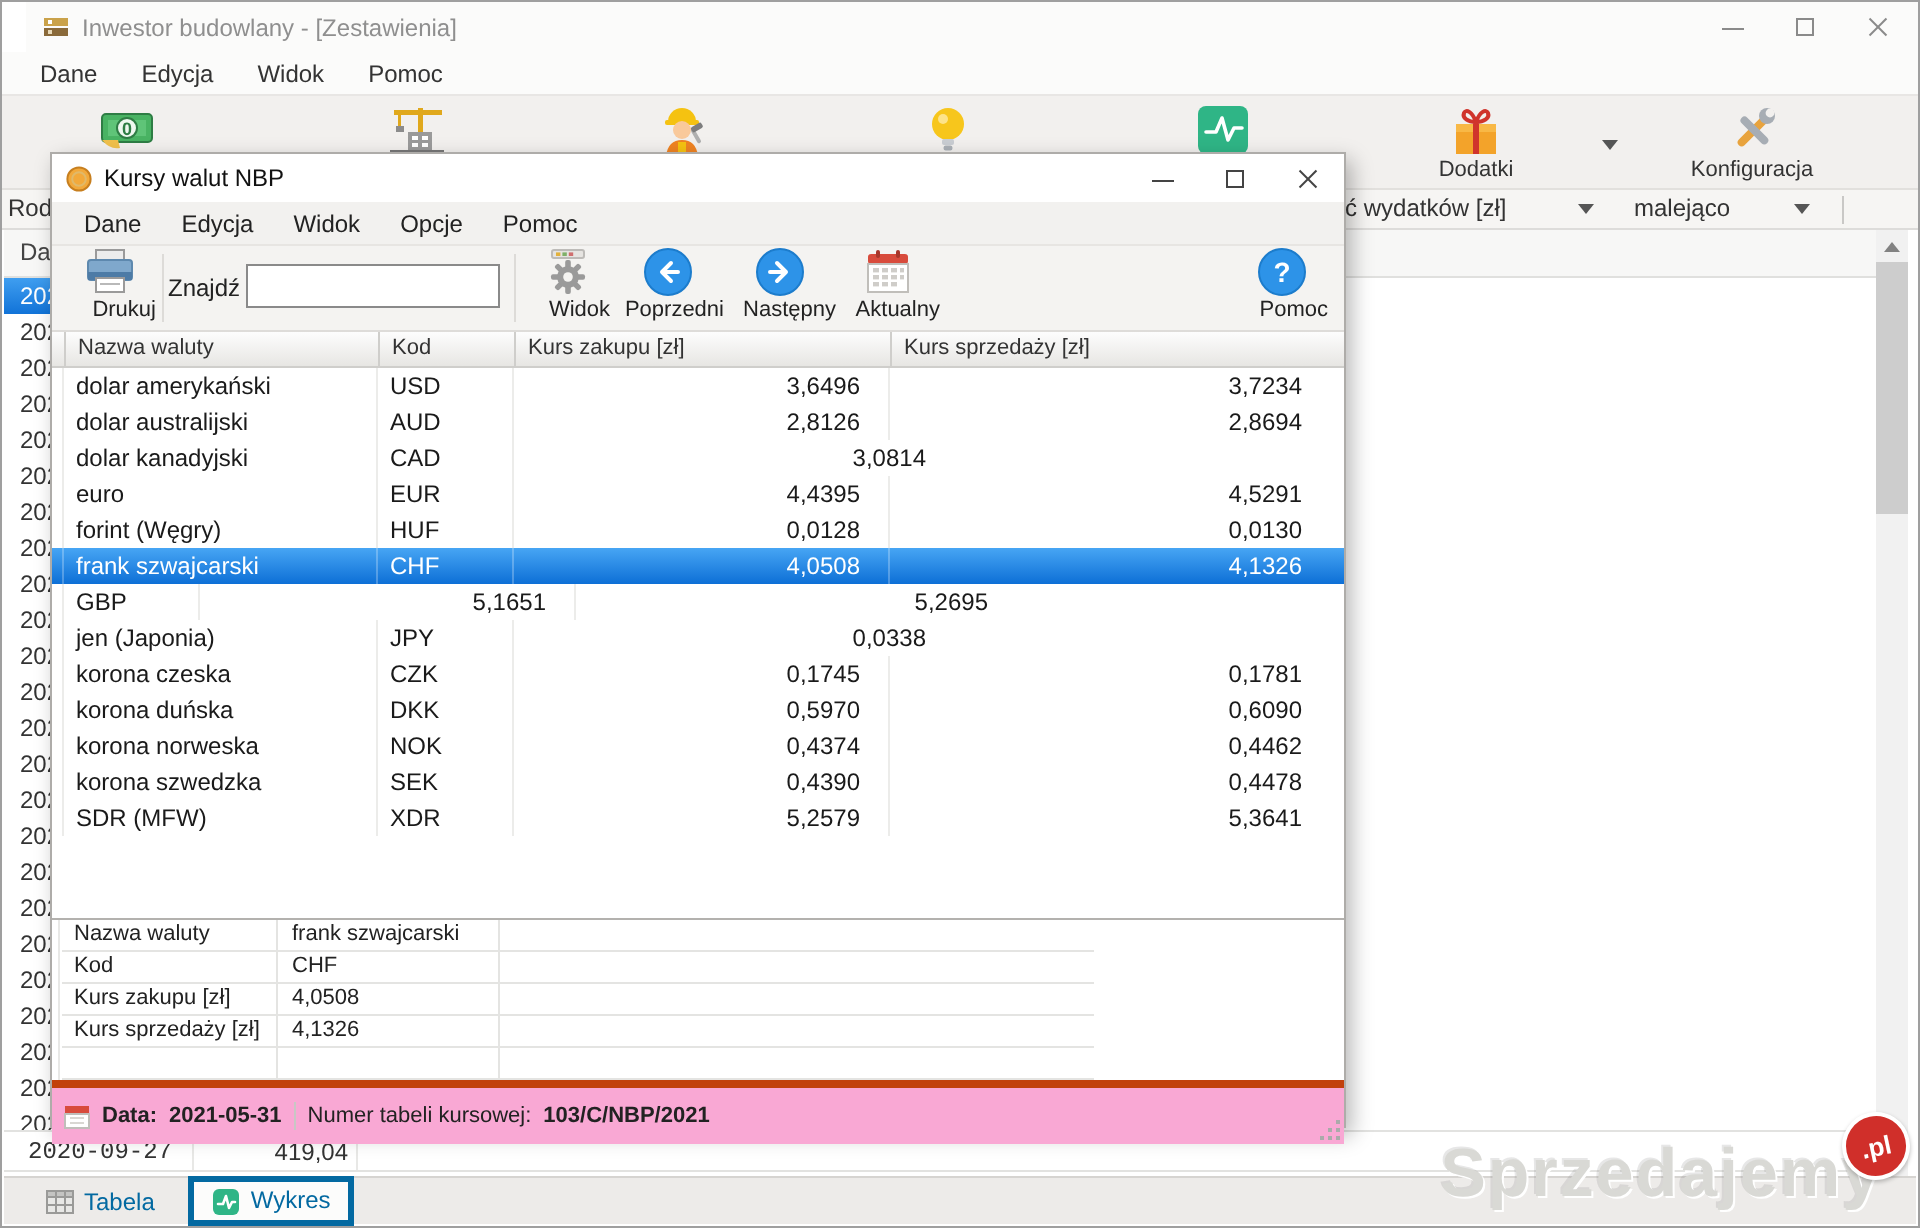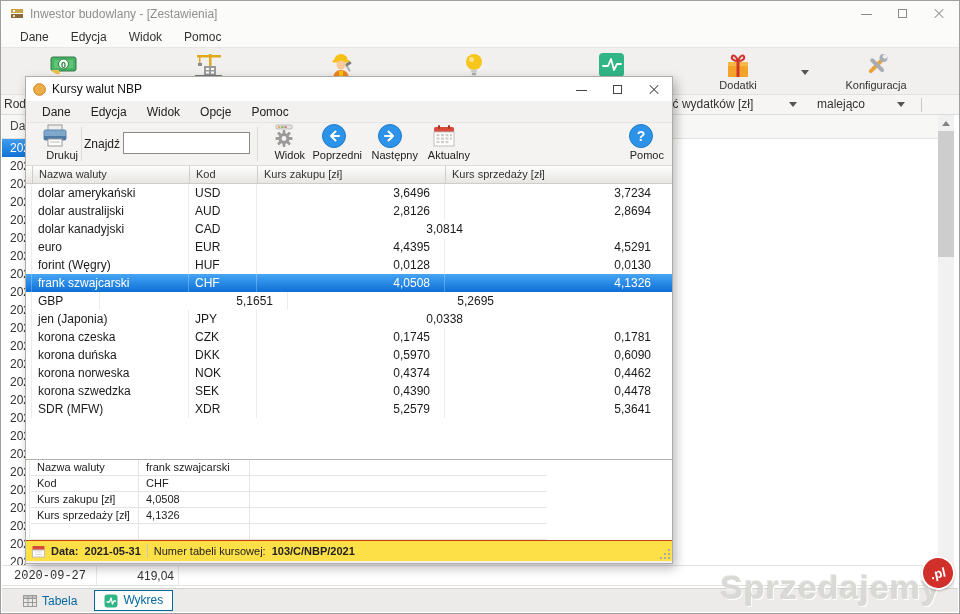--- a/index.html
+++ b/index.html
@@ -4,21 +4,21 @@
 <style>
   * { margin:0; padding:0; box-sizing:border-box; }
   html,body { width:960px; height:614px; }
   body {
     font-family:"Liberation Sans", sans-serif;
     font-size:12px; color:#222; background:#d8d8d8; overflow:hidden; position:relative;
   }
   .app { position:absolute; inset:0; background:#fff; border:1px solid #9f9f9f; }
 
   
-  .titlebar { position:absolute; top:0; left:1px; right:0; height:25px; background:#fbfbfa;
+  .titlebar { position:absolute; top:0; left:12px; right:0; height:25px; background:#fbfbfa;
     display:flex; align-items:center; padding-left:8px; gap:6px; }
   .title-text { color:#8f8f8f; font-size:12px; }
   .winctl { position:absolute; right:2px; top:0; height:25px; display:flex; }
   .ctl { width:36px; height:25px; position:relative; }
   .ctl .glyph-min { position:absolute; left:12px; top:13px; width:11px; height:1px; background:#8a8a8a; }
   .ctl .glyph-max { position:absolute; left:13px; top:8px; width:9px; height:9px; border:1px solid #8a8a8a; }
   .ctl .glyph-x1, .ctl .glyph-x2 { position:absolute; left:12px; top:12px; width:12px; height:1px; background:#8a8a8a; }
   .ctl .glyph-x1 { transform:rotate(45deg); }
   .ctl .glyph-x2 { transform:rotate(-45deg); }
 
@@ -59,21 +59,21 @@
   .vscroll { position:absolute; top:114px; right:5px; width:16px; height:474px; background:#f1f1f1; }
   .sb-btn { position:absolute; left:0; width:16px; height:16px; display:flex; align-items:center; justify-content:center; }
   .tri-up { width:0;height:0;border-left:4px solid transparent;border-right:4px solid transparent;border-bottom:5px solid #828282; }
   .tri-dn { width:0;height:0;border-left:4px solid transparent;border-right:4px solid transparent;border-top:5px solid #828282; }
   .sb-thumb { position:absolute; left:0; top:16px; width:16px; height:126px; background:#cdcdcd; }
 
   
   .tabbar { position:absolute; left:1px; right:1px; bottom:1px; height:24px; background:#edebe9;
     border-top:1px solid #d6d4d1; display:flex; align-items:center; padding-left:12px; gap:8px; }
   .tab { display:flex; align-items:flex-start; gap:5px; padding:2px 9px; color:#0369a1; }
-  .tab.active { background:#fcfcfb; border:1px solid #0369a1; }
+  .tab.active { background:#fcfcfb; border:3px solid #0369a1; }
 
   
   .watermark { position:absolute; right:18px; bottom:6px; z-index:40; pointer-events:none; }
   .wm-text { font-size:34px; font-weight:bold; letter-spacing:1px; color:#d9d9d5;
     text-shadow:1px 1px 0 #ffffff, -1px -1px 0 rgba(120,120,120,.18); }
   .wm-badge { position:absolute; right:-14px; top:-12px; width:34px; height:34px; border-radius:50%;
     background:#d02f2a; border:2px solid #fff; color:#fff; font-size:13px; font-weight:bold;
     display:flex; align-items:center; justify-content:center; transform:rotate(-12deg);
     box-shadow:0 1px 2px rgba(0,0,0,.25); }
 
@@ -126,22 +126,22 @@
   .details { position:absolute; top:382px; left:0; right:0; height:81px; background:#fff;
     border-top:1px solid #b3b1ae; }
   .d-ind { position:absolute; left:0; top:0; bottom:0; width:4px; border-right:1px solid #e8e8e6; }
   .d-rows { position:absolute; left:5px; top:0; width:516px; }
   .drow { display:flex; height:16px; line-height:15px; border-bottom:1px solid #e4e4e2; font-size:11px; color:#222; }
   .d-label { width:108px; flex:none; padding-left:6px; border-right:1px solid #e4e4e2; overflow:hidden; white-space:nowrap; }
   .d-value { width:111px; flex:none; padding-left:7px; border-right:1px solid #e4e4e2; overflow:hidden; white-space:nowrap; }
   .d-fill { flex:1; }
 
   
-  .dlg-status { position:absolute; top:463px; left:0; right:0; height:21px; background:#fde047;
-    border-top:1px solid #c2410c; display:flex; align-items:center; padding-left:6px; gap:6px;
+  .dlg-status { position:absolute; top:463px; left:0; right:0; height:32px; background:#f9a8d4;
+    border-top:4px solid #c2410c; display:flex; align-items:center; padding-left:6px; gap:6px;
     font-size:11px; color:#222; }
   .bold { font-weight:bold; }
   .st-sep { width:1px; height:14px; background:#c9c7c4; }
   .grip { position:absolute; right:2px; bottom:2px; width:11px; height:11px; }
   .grip i { position:absolute; width:2px; height:2px; background:#aaa; }
 
   svg { vertical-align:middle; }
 </style>
 </head>
 <body>

